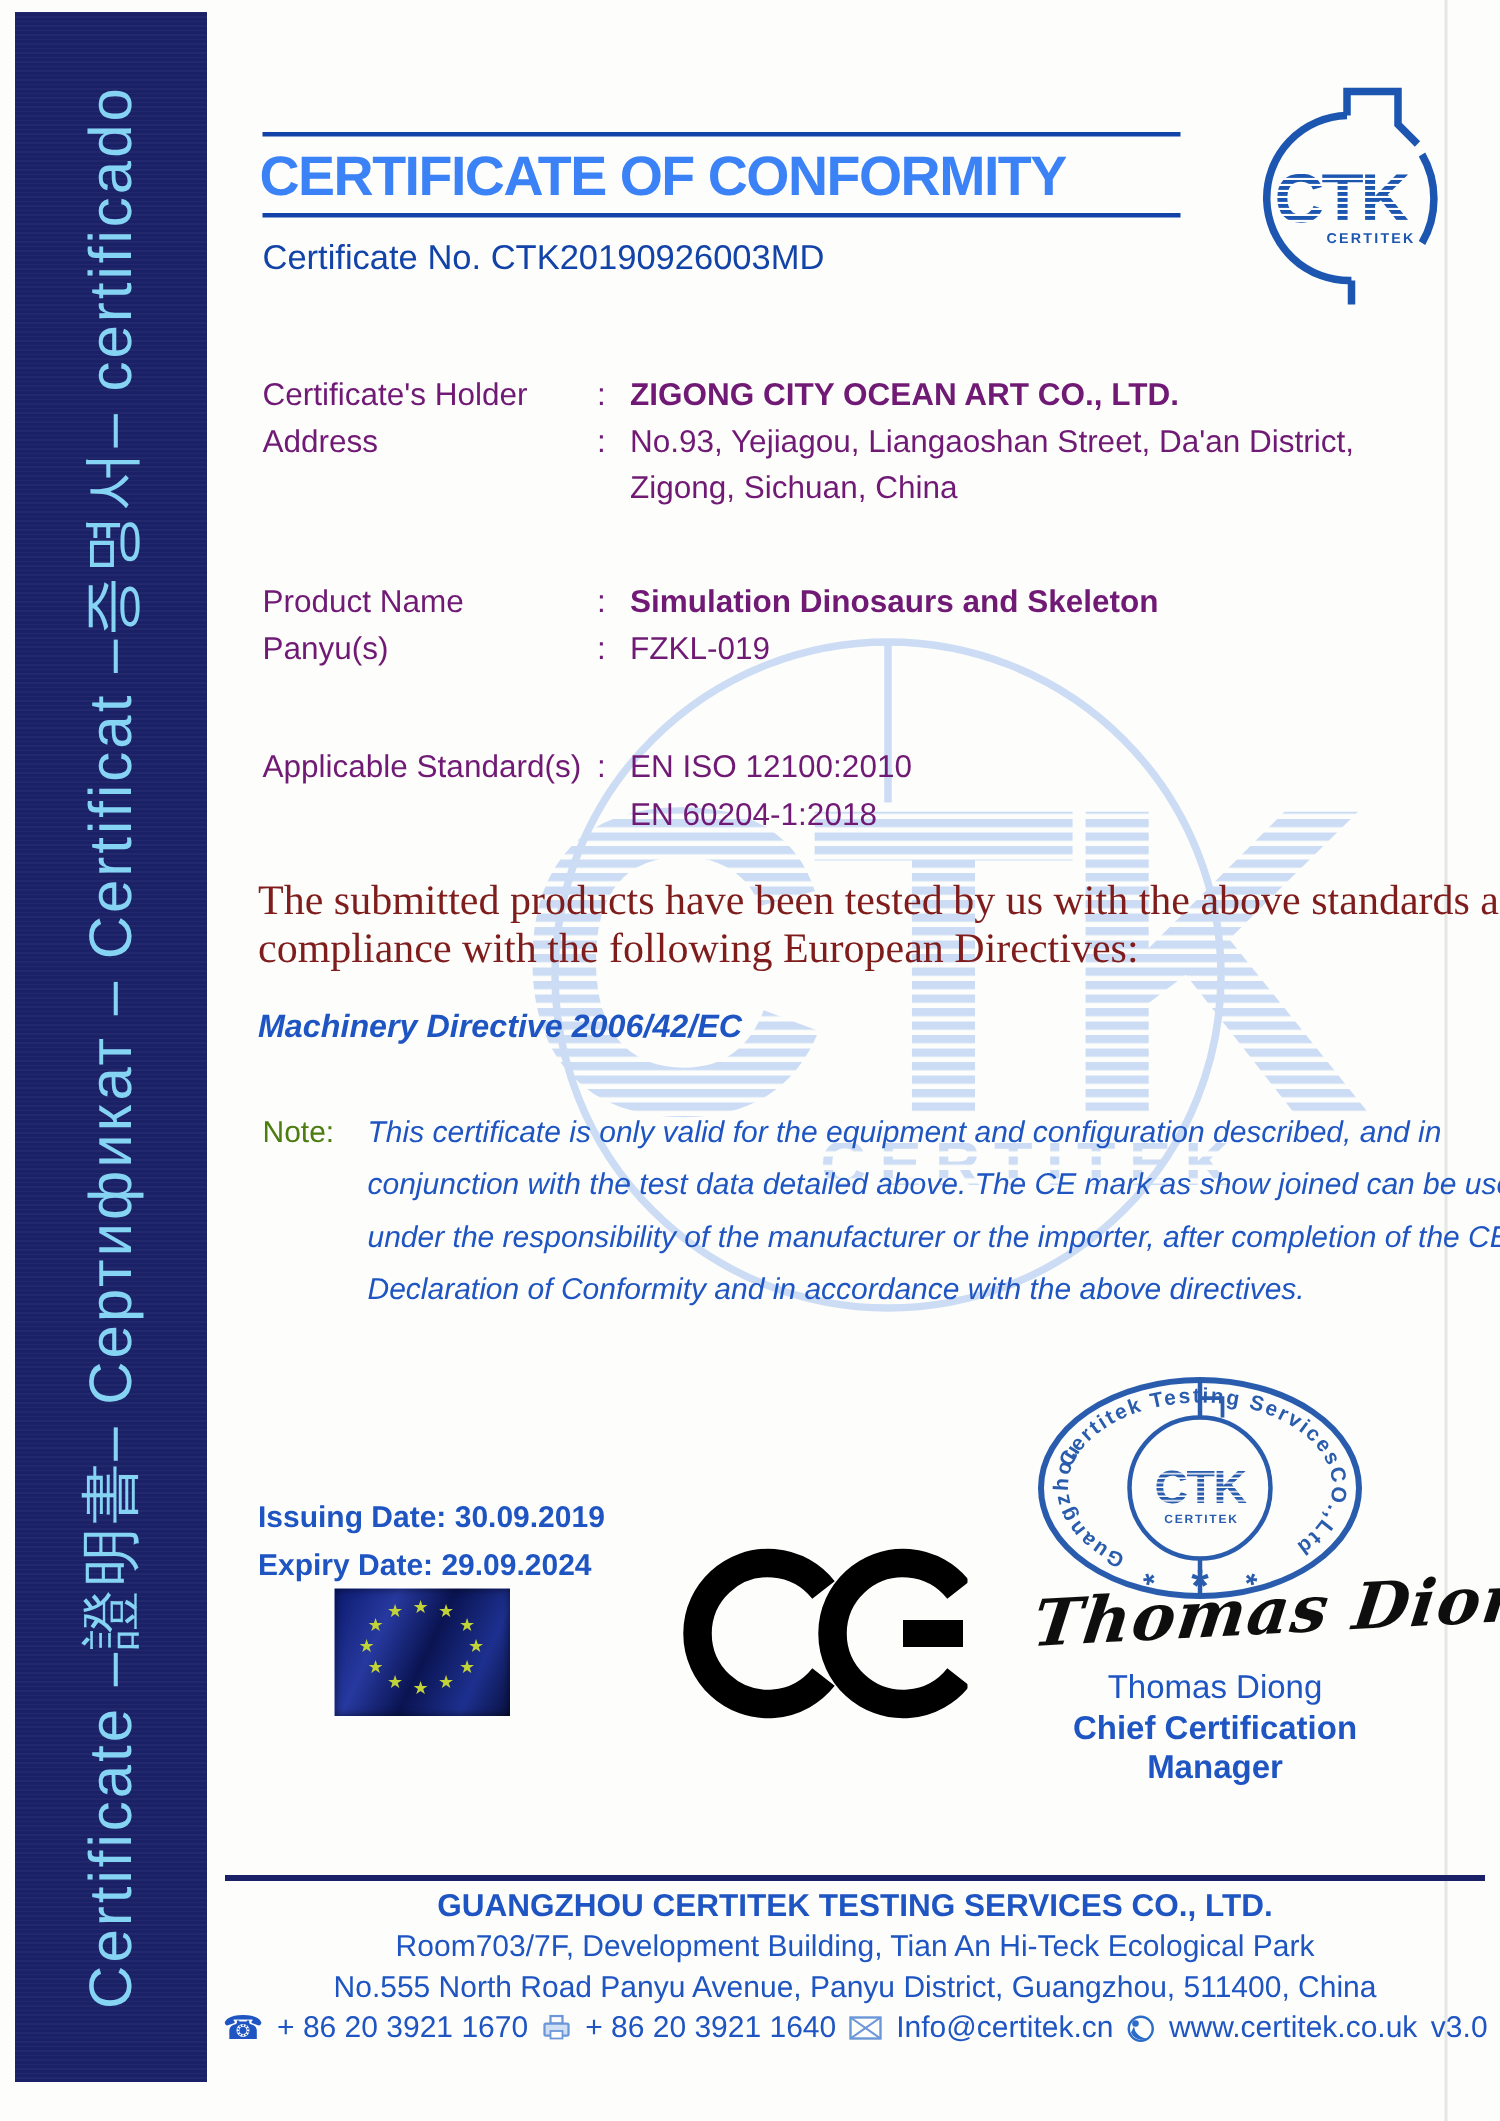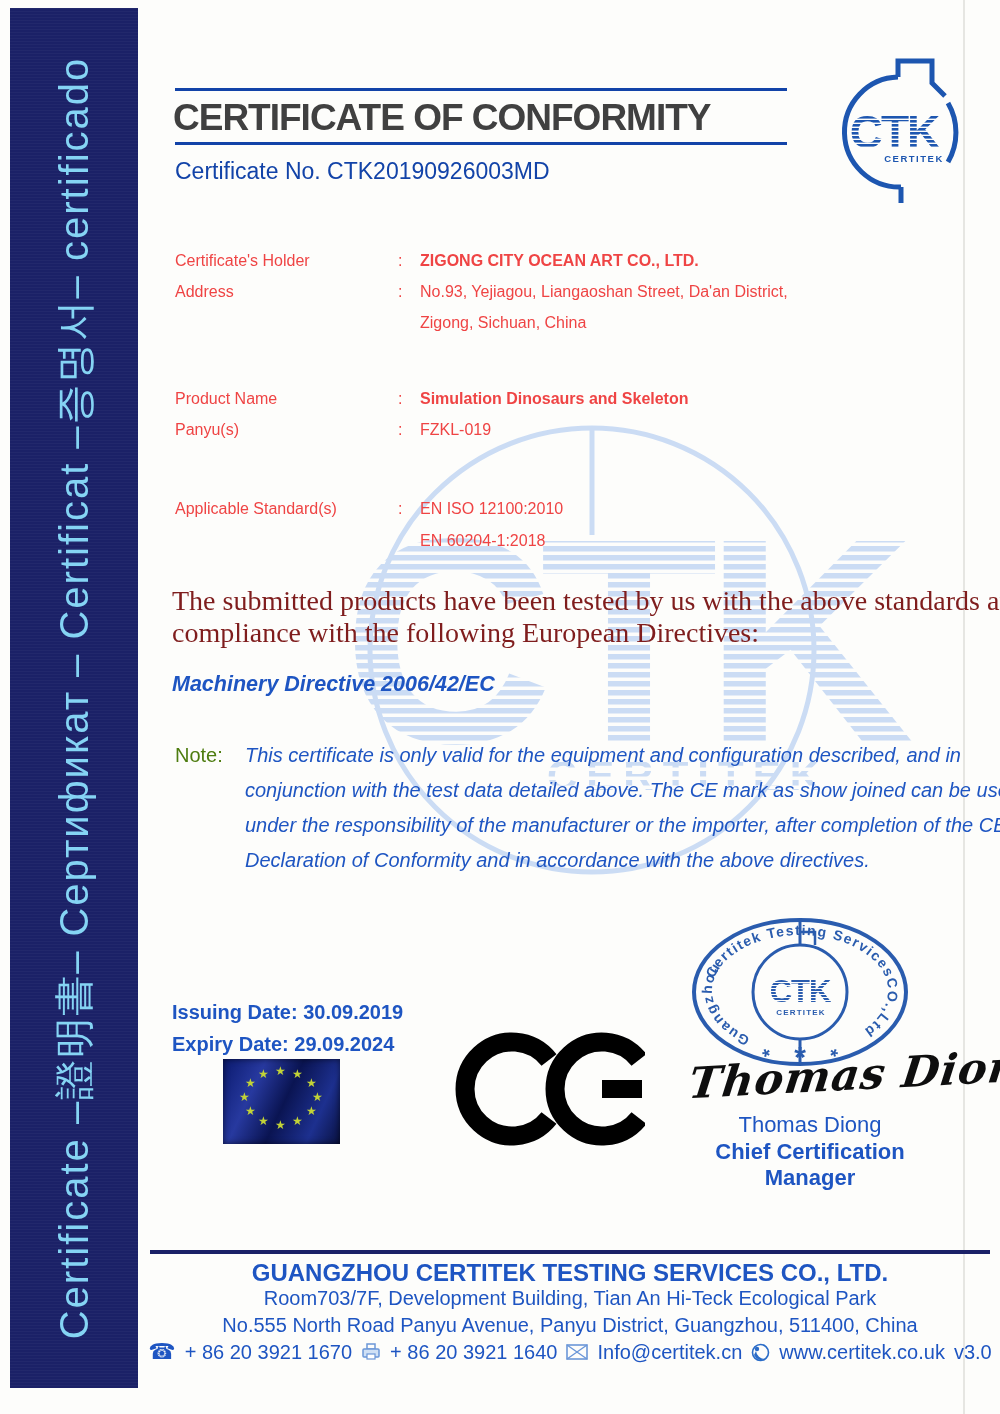--- a/index.html
+++ b/index.html
@@ -17,28 +17,28 @@
   }
   .sidebar-text{
     position:absolute;left:50%;top:50%;
     transform:translate(-50%,-50%) rotate(-90deg);
     white-space:nowrap;color:#85d4f4;font-size:40px;letter-spacing:2px;
   }
   
   .rule{position:absolute;height:3px;background:#1243a8;}
   .title{
     position:absolute;left:173px;top:97px;font-size:37px;font-weight:bold;
-    letter-spacing:-1px;color:#404040;white-space:nowrap;z-index:2;
+    letter-spacing:-1px;color:#3b82f6;white-space:nowrap;z-index:2;
   }
   .certno{
     position:absolute;left:175px;top:158px;font-size:23px;font-weight:normal;
     color:#1243a8;white-space:nowrap;z-index:2;
   }
   
-  .frow{position:absolute;display:flex;font-size:16px;color:#ef4444;white-space:nowrap;z-index:2;}
+  .frow{position:absolute;display:flex;font-size:21px;color:#701a75;white-space:nowrap;z-index:2;}
   .frow .lbl{width:223px;}
   .frow .col{width:22px;}
   .frow .val{}
   .bold{font-weight:bold;}
   .statement{position:absolute;left:172px;font-size:28px;color:#7f1d1d;white-space:nowrap;z-index:2;font-family:Liberation Serif, serif;}
   .directive{
     position:absolute;left:172px;top:672px;font-size:21.5px;font-weight:bold;font-style:italic;
     color:#1e55c2;white-space:nowrap;z-index:2;
   }
   .note-lbl{position:absolute;left:175px;top:744px;font-size:20px;color:#4d7c0f;z-index:2;}
@@ -67,21 +67,21 @@
   .sig-script{
     position:absolute;left:690px;top:1052px;width:240px;font-family:"DejaVu Serif",serif;
     font-size:43px;font-style:italic;font-weight:bold;color:#0e0e0e;white-space:nowrap;
     transform:skewX(-10deg) rotate(-3deg);letter-spacing:1px;z-index:2;
   }
   .sig-name{position:absolute;left:700px;top:1112px;width:220px;text-align:center;font-size:22px;color:#1e55c2;z-index:2;}
   .sig-title{position:absolute;left:668px;top:1139px;width:284px;text-align:center;font-size:22px;font-weight:bold;color:#1e55c2;z-index:2;}
   
   .footer-rule{position:absolute;left:150px;top:1250px;width:840px;height:4px;background:#1b2167;z-index:2;}
   .f-line{position:absolute;left:150px;width:840px;text-align:center;color:#1e55c2;white-space:nowrap;z-index:2;}
-  .f1{top:1259px;font-size:24px;font-weight:bold;}
+  .f1{top:1259px;font-size:21px;font-weight:bold;}
   .f2{top:1287px;font-size:20px;}
   .f3{top:1314px;font-size:20px;}
   .f4{top:1339px;font-size:20px;display:flex;justify-content:center;align-items:center;gap:9px;}
   .f4 .icon{display:inline-flex;align-items:center;}
   .f4 .tel-glyph{font-size:22px;color:#1e55c2;}
   .scan-edge{position:absolute;left:963px;top:0;width:2px;height:1414px;background:#e6e6e2;z-index:1;}
   .svg-txt{font-family:"Liberation Sans",sans-serif;}
   .wm{position:absolute;left:272px;top:420px;z-index:0;}
   .logo{position:absolute;left:828px;top:56px;z-index:2;}
   .stamp{position:absolute;left:688px;top:914px;z-index:2;}

